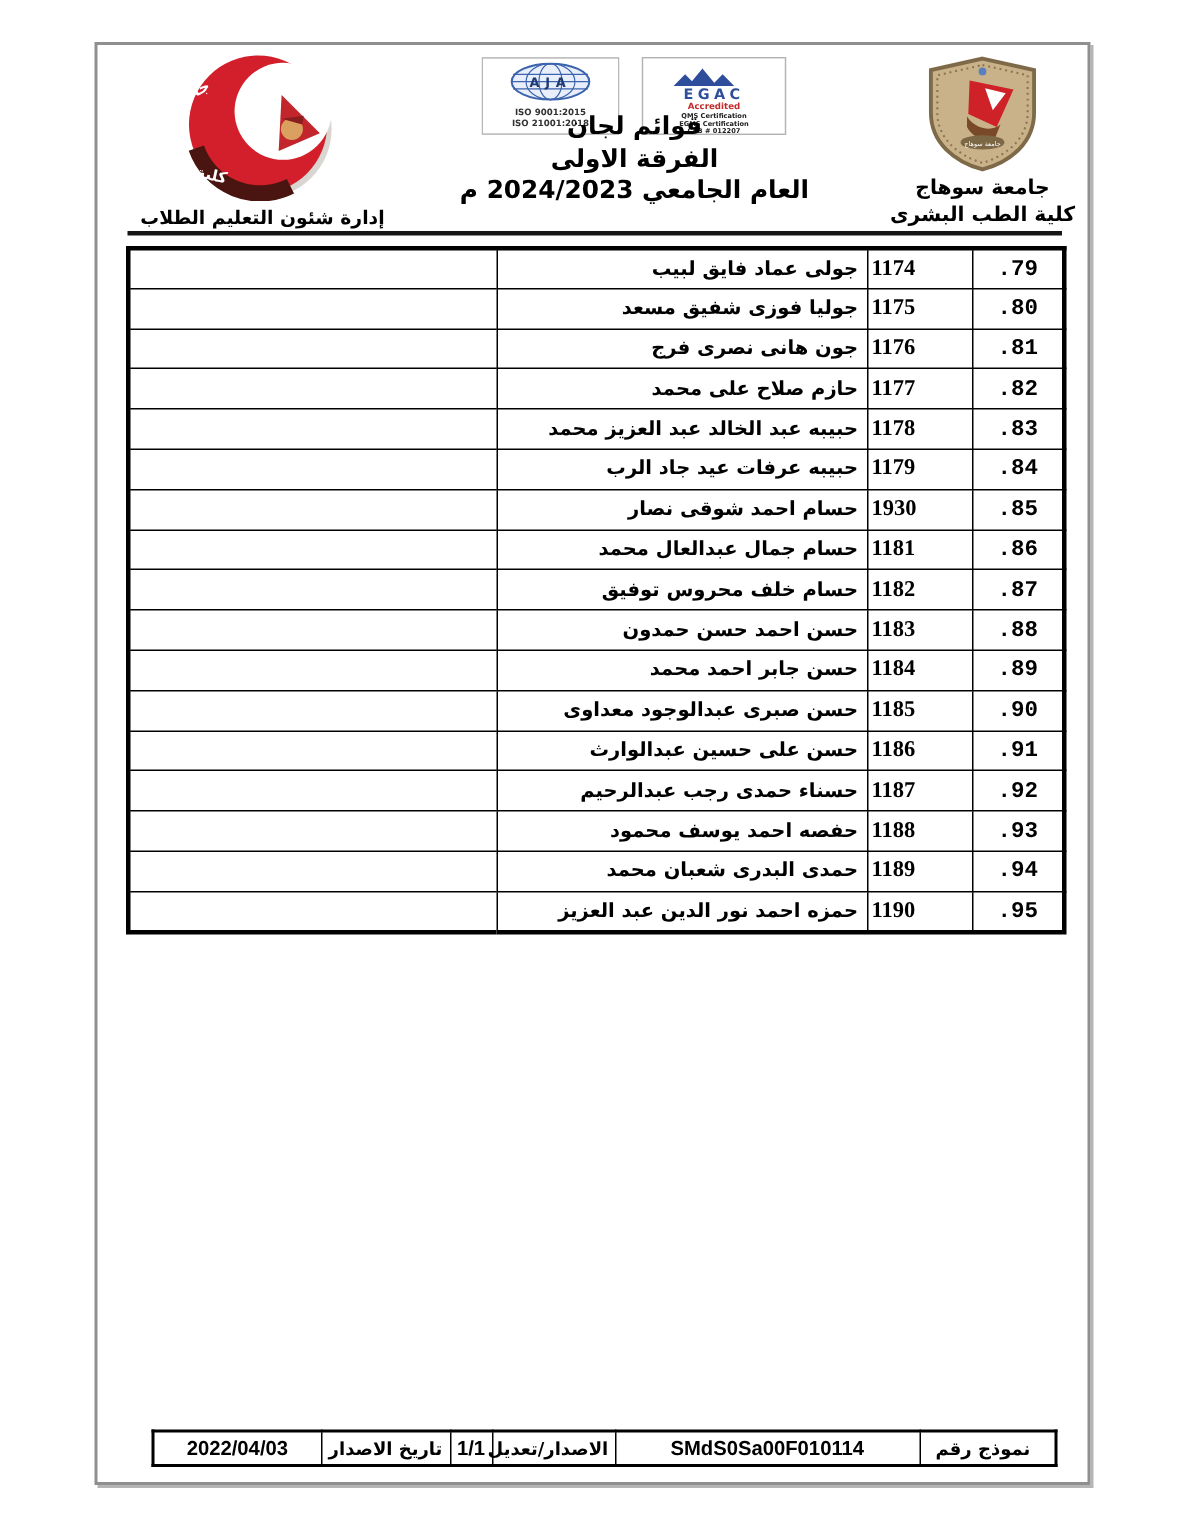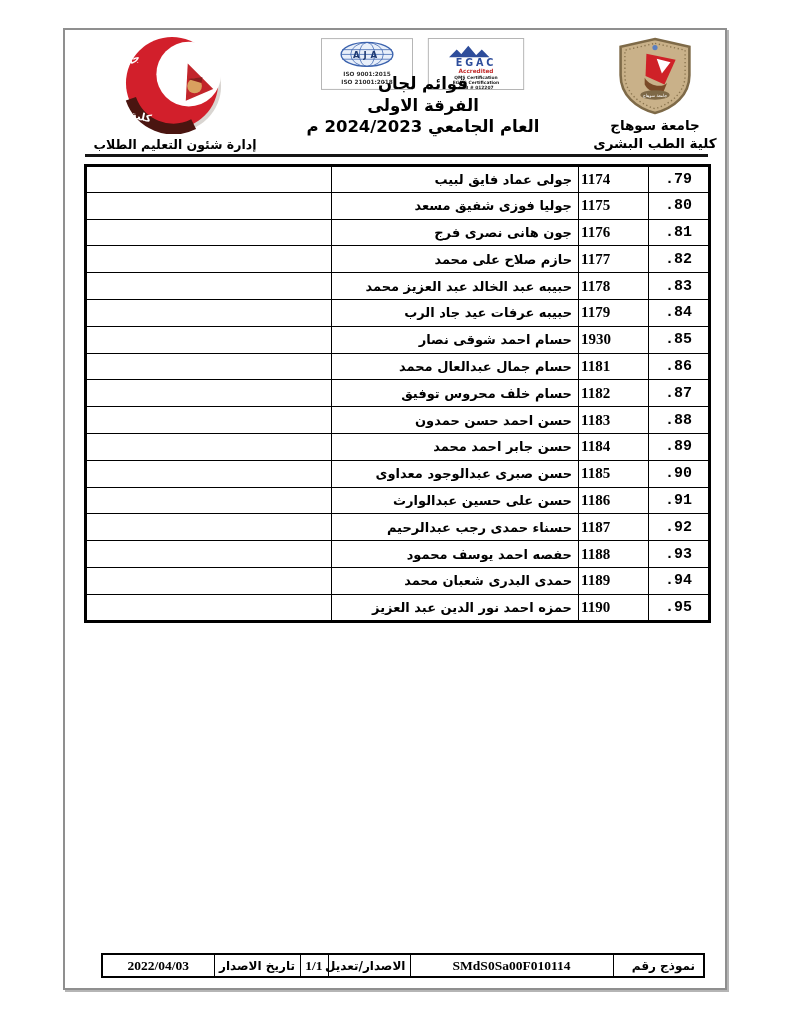--- a/index.html
+++ b/index.html
@@ -35,22 +35,22 @@
   .main-table td.c-name { text-align:right; font-weight:bold; font-size:13px; }
   .main-table td.c-empty{ }
   .main-table tr:last-child td { border-bottom:3px solid #000; }
   
   .footer-table {
     position:absolute; left:101px; top:953px; width:602px;
     border-collapse:collapse; table-layout:fixed; direction:rtl;
     border:2px solid #000;
   }
   .footer-table td { border:1px solid #000; height:23px; padding:0 4px; font-size:12px; font-weight:bold; text-align:center; vertical-align:middle; white-space:nowrap; }
-  .footer-table td.f-label-right { text-align:right; padding-left:2px; padding-right:8px;margin-top:27px; }
-  .footer-table td.f-latin { font-family:Liberation Serif, serif; font-size:13.5px; direction:ltr; }
+  .footer-table td.f-label-right { padding-left:2px; padding-right:8px;margin-top:27px; }
+  .footer-table td.f-latin { font-family:Liberation Sans, sans-serif; font-size:13.5px; direction:ltr; }
   svg text { font-family:"DejaVu Sans", sans-serif; }
 </style>
 </head>
 <body>
 
 <div class="page-frame"></div>
 
 <div class="hdr-right">
   <svg width="86" height="80" viewBox="0 0 100 92">
     <path d="M50 3 L90 12 V45 C90 68 72 83 50 89 C28 83 10 68 10 45 V12 Z" fill="#c9b189" stroke="#7e6a48" stroke-width="3"></path>

